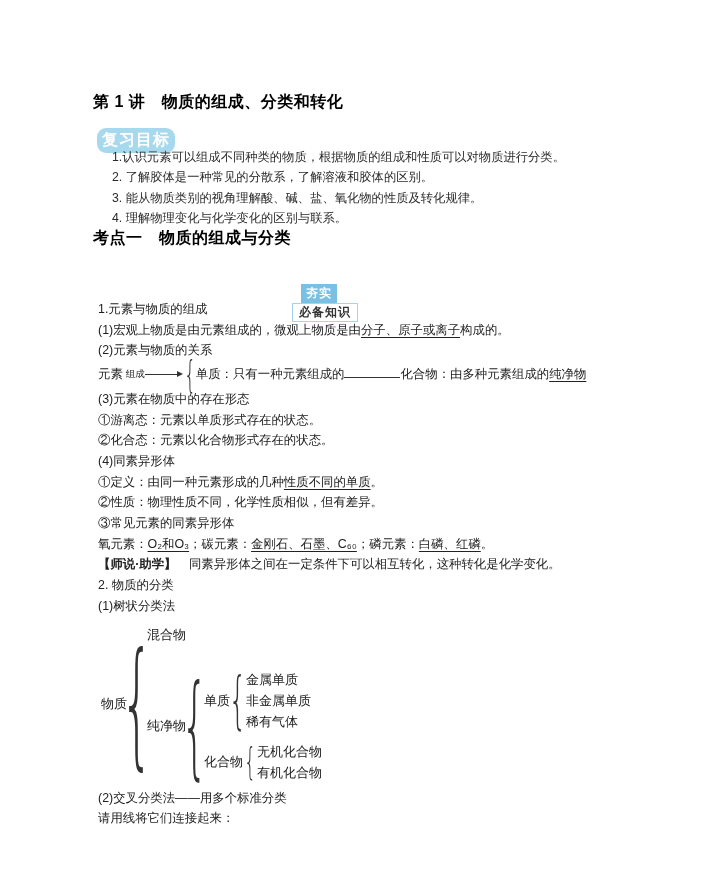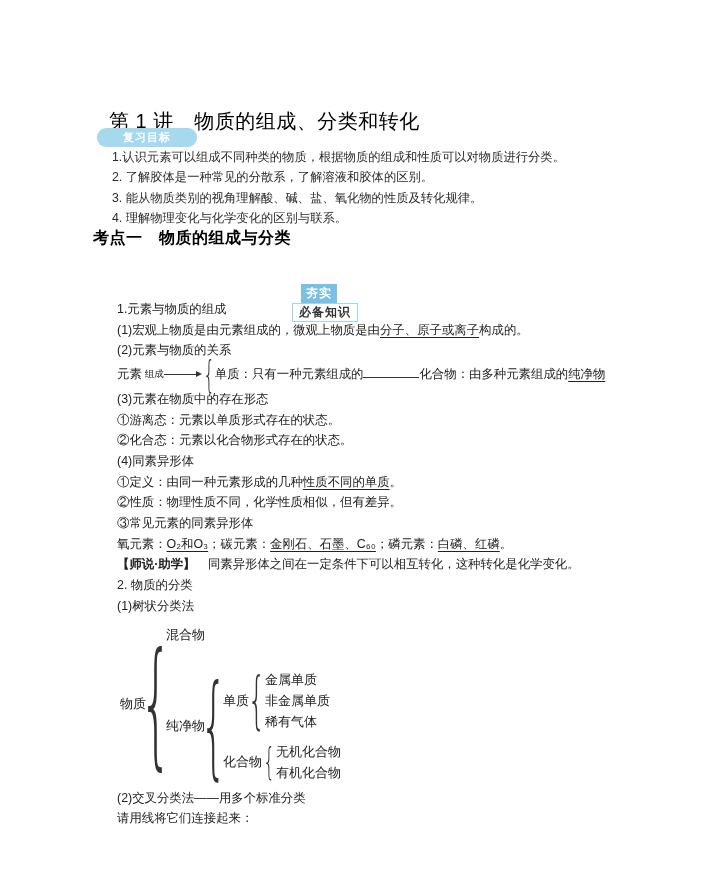--- a/index.html
+++ b/index.html
@@ -1,41 +1,41 @@
 <!DOCTYPE html>
 <html><head>
 <meta charset="utf-8">
 <style>
   html,body{margin:0;padding:0;background:#ffffff;}
   .page{position:relative;width:701px;height:877px;background:#fff;overflow:hidden;
         font-family:"Liberation Sans",sans-serif;color:#222;}
 
-  .lesson-title{position:absolute;left:93px;top:92px;margin:16px;font-size:20px;
-        font-weight:normal;color:#000;letter-spacing:.5px;}
+  .lesson-title{position:absolute;left:93px;top:92px;margin:0;font-size:16px;
+        font-weight:bold;color:#000;letter-spacing:.5px;}
 
   .badge{position:absolute;left:97px;top:128px;background:#a6d8ee;color:#fff;
-        font-size:11px;font-weight:bold;padding:2px 26px;border-radius:9px;letter-spacing:1px;}
+        font-size:16px;font-weight:bold;padding:2px 5px;border-radius:9px;letter-spacing:1px;}
 
   .objectives{position:absolute;left:112px;top:147px;width:520px;font-size:12.3px;
         line-height:20.4px;color:#2a2a2a;}
   .objectives p{margin:0;}
 
   .topic-heading{position:absolute;left:93px;top:228px;margin:0;font-size:16px;
         font-weight:bold;color:#000;letter-spacing:.5px;}
 
   .divider{position:absolute;left:95px;top:284px;width:445px;height:15px;
         display:flex;align-items:center;flex-direction:column;}
   .divider .dl{flex:1;height:1px;background:#c3e5f4;}
   .divider .dash{width:40px;height:1px;background:#9db8c6;}
   .divider .tag{background:#79c0e2;color:#fff;font-size:12px;font-weight:bold;
         padding:1px 5px;margin-left:3px;letter-spacing:1px;}
   .divider .lbl{border:1px solid #a5d5ec;color:#333;font-size:12px;font-weight:bold;
         padding:0 6px;margin:0 3px 0 18px;background:#fff;letter-spacing:1px;}
 
-  .content{position:absolute;left:117px;top:299px;width:512px;font-size:12.4px;
+  .content{position:absolute;left:98px;top:299px;width:512px;font-size:12.4px;
         line-height:20.7px;color:#222;}
   .content p{margin:0;}
   .u{text-decoration:underline;text-underline-offset:3px;}
   .blank{display:inline-block;width:56px;height:11px;border-bottom:1px solid #333;}
 
   
   .ediagram{display:flex;align-items:center;margin:3px 0 4px 0;}
   .arrow{display:inline-flex;align-items:center;margin:0 3px;}
   .albl{font-style:normal;font-size:9.5px;line-height:10px;}
   .aline{width:36px;height:0;border-top:1px solid #333;position:relative;display:block;}

